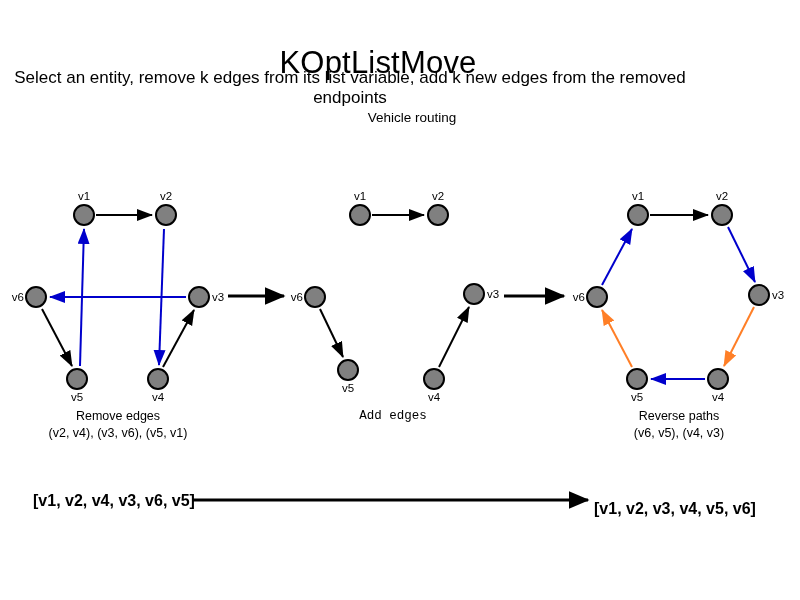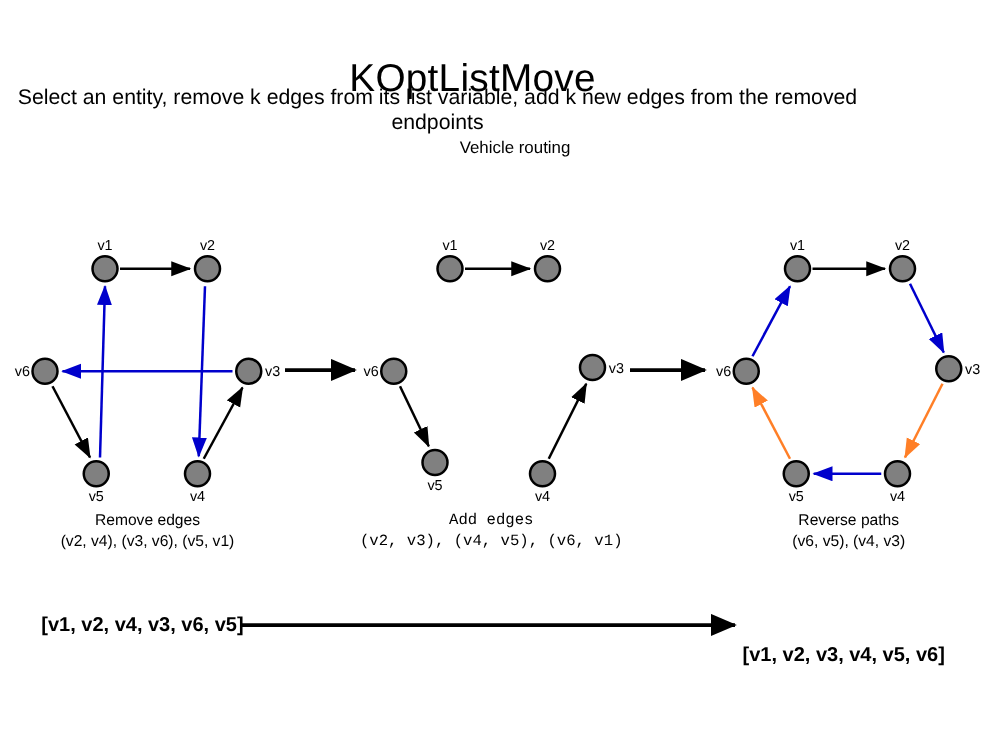--- a/index.html
+++ b/index.html
@@ -157,22 +157,21 @@
   <line x1="192" y1="500" x2="588" y2="500" stroke="#000000" stroke-width="3" marker-end="url(#arrow-big)"></line>
 </svg>
 
 <div class="panel-caption" style="left:-12px; top:408px;">
   <span class="caption-line">Remove edges</span>
   <span class="caption-line">(v2, v4), (v3, v6), (v5, v1)</span>
 </div>
 
 <div class="panel-caption" style="left:263px; top:408px;font-family:Liberation Mono, monospace;">
   <span class="caption-line">Add edges</span>
-  <span class="caption-line">(v2, v3), (v4, v5), (v6, v1)</span>
 </div>
 
 <div class="panel-caption" style="left:549px; top:408px;">
   <span class="caption-line">Reverse paths</span>
   <span class="caption-line">(v6, v5), (v4, v3)</span>
 </div>
 
 <div class="seq-label" style="left:33px; top:492px;">[v1, v2, v4, v3, v6, v5]</div>
-<div class="seq-label" style="left:594px; top:516px;text-align:right;">[v1, v2, v3, v4, v5, v6]</div>
+<div class="seq-label" style="left:594px; top:500px;text-align:right;">[v1, v2, v3, v4, v5, v6]</div>
 
 </body></html>

